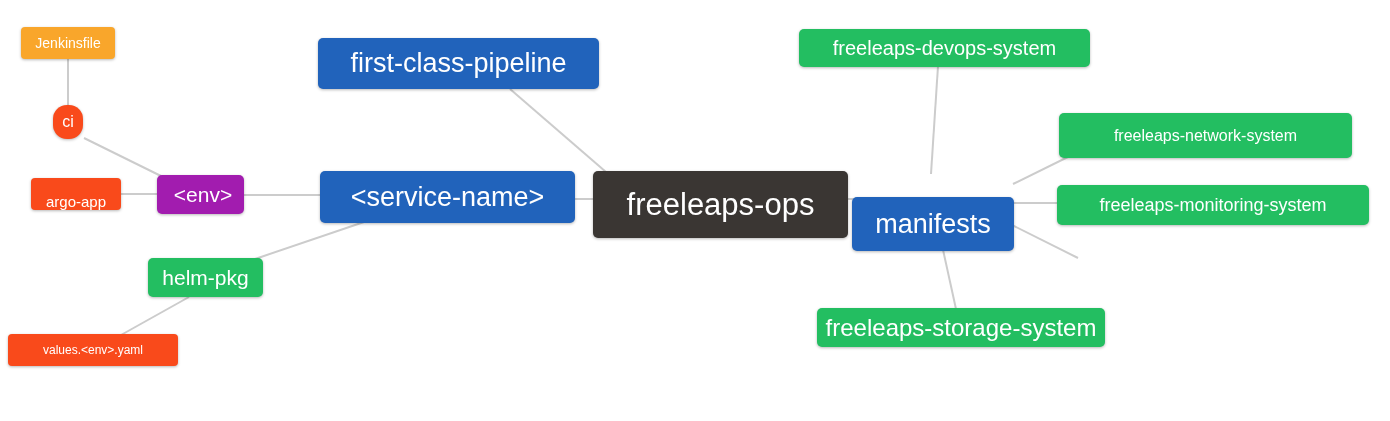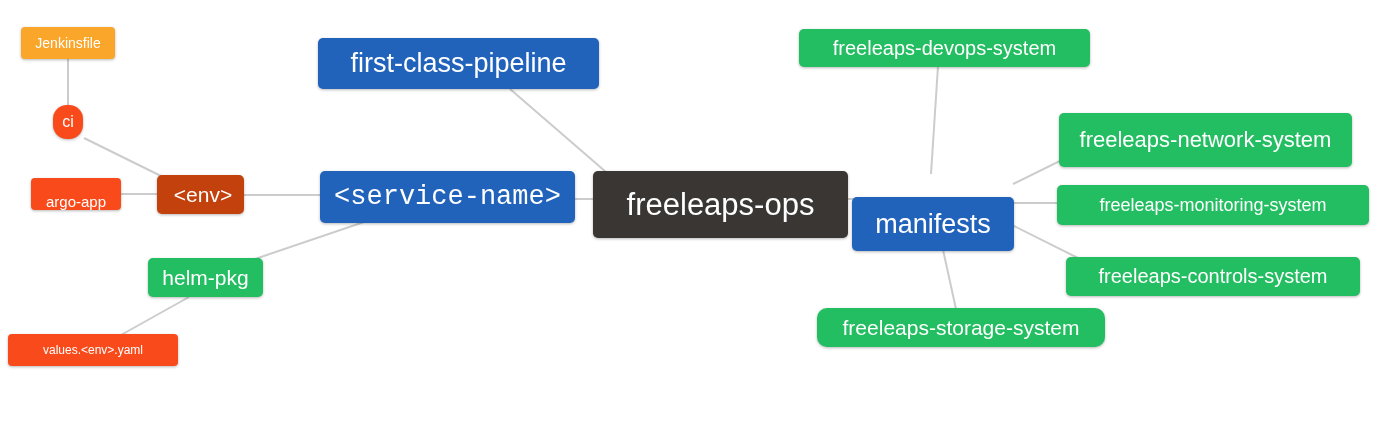--- a/index.html
+++ b/index.html
@@ -24,28 +24,28 @@
     padding:0 6px;
   }
   
   #n-jenkinsfile {left:21px;  top:27px;  width:94px;  height:32px; font-size:14px; border-radius:4px;}
   #n-ci          {left:53px;  top:105px; width:30px;  height:34px; font-size:16px; border-radius:4px;}
   #n-argo-app    {left:31px;  top:178px; width:90px;  height:32px; font-size:15px; border-radius:4px;}
   #n-env         {left:157px; top:175px; width:87px;  height:39px; font-size:21px;}
   #n-helm-pkg    {left:148px; top:258px; width:115px; height:39px; font-size:21px;}
   #n-values      {left:8px;   top:334px; width:170px; height:32px; font-size:12px; border-radius:4px;}
   #n-fcp         {left:318px; top:38px;  width:281px; height:51px; font-size:27px;}
-  #n-service     {left:320px; top:171px; width:255px; height:52px; font-size:27px;font-family:Liberation Mono, monospace;}
+  #n-service     {left:320px; top:171px; width:255px; height:52px; font-size:27px;}
   #n-ops         {left:593px; top:171px; width:255px; height:67px; font-size:31px;}
   #n-manifests   {left:852px; top:173px; width:162px; height:54px; font-size:27px;margin-top:24px;}
   #n-devops      {left:799px; top:29px;  width:291px; height:38px; font-size:20px;}
-  #n-network     {left:1059px;top:113px; width:293px; height:54px; font-size:22px;}
+  #n-network     {left:1059px;top:113px; width:293px; height:45px; font-size:16px;}
   #n-monitoring  {left:1057px;top:185px; width:312px; height:40px; font-size:18px;}
   #n-controls    {left:1066px;top:257px; width:294px; height:39px; font-size:20px;}
-  #n-storage     {left:817px; top:308px; width:288px; height:39px; font-size:21px;border-radius:10px;}
+  #n-storage     {left:817px; top:308px; width:288px; height:39px; font-size:24px;}
 </style>
 </head>
 <body>
 
 <div class="canvas">
 
   <svg class="edges" viewBox="0 0 1390 421">
     <line x1="68" y1="59" x2="68" y2="106" stroke="#CCCCCC"></line>
     <line x1="84" y1="138" x2="163" y2="177" stroke="#CCCCCC"></line>
     <line x1="121" y1="194" x2="158" y2="194" stroke="#CCCCCC"></line>
@@ -67,21 +67,21 @@
   </div>
 
   <div class="node" id="n-ci" style="background: rgb(249, 74, 27); border-radius: 14px;">
     <span>ci</span>
   </div>
 
   <div class="node" id="n-argo-app" style="background: rgb(249, 74, 27); align-items: flex-end;">
     <span>argo-app</span>
   </div>
 
-  <div class="node" id="n-env" style="background: #c2410c; padding-left: 11px;">
+  <div class="node" id="n-env" style="background: #a21caf; padding-left: 11px;">
     <span>&lt;env&gt;</span>
   </div>
 
   <div class="node" id="n-helm-pkg" style="background: rgb(35, 190, 97);">
     <span>helm-pkg</span>
   </div>
 
   <div class="node" id="n-values" style="background: rgb(249, 74, 27);">
     <span>values.&lt;env&gt;.yaml</span>
   </div>
@@ -107,21 +107,18 @@
   </div>
 
   <div class="node" id="n-network" style="background: rgb(35, 190, 97);">
     <span>freeleaps-network-system</span>
   </div>
 
   <div class="node" id="n-monitoring" style="background: rgb(35, 190, 97);">
     <span>freeleaps-monitoring-system</span>
   </div>
 
-  <div class="node" id="n-controls" style="background: rgb(35, 190, 97);">
-    <span>freeleaps-controls-system</span>
-  </div>
 
   <div class="node" id="n-storage" style="background: rgb(35, 190, 97);">
     <span>freeleaps-storage-system</span>
   </div>
 
 </div>
 
 </body></html>

